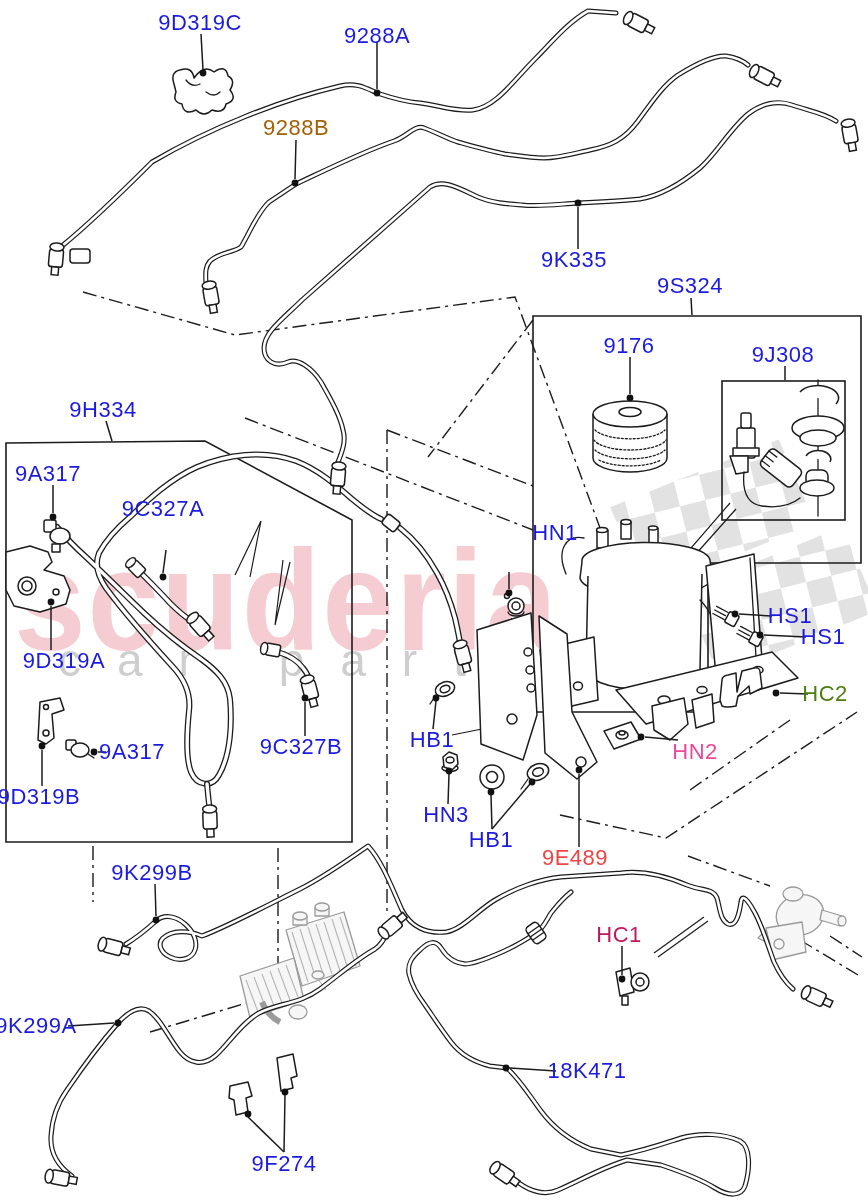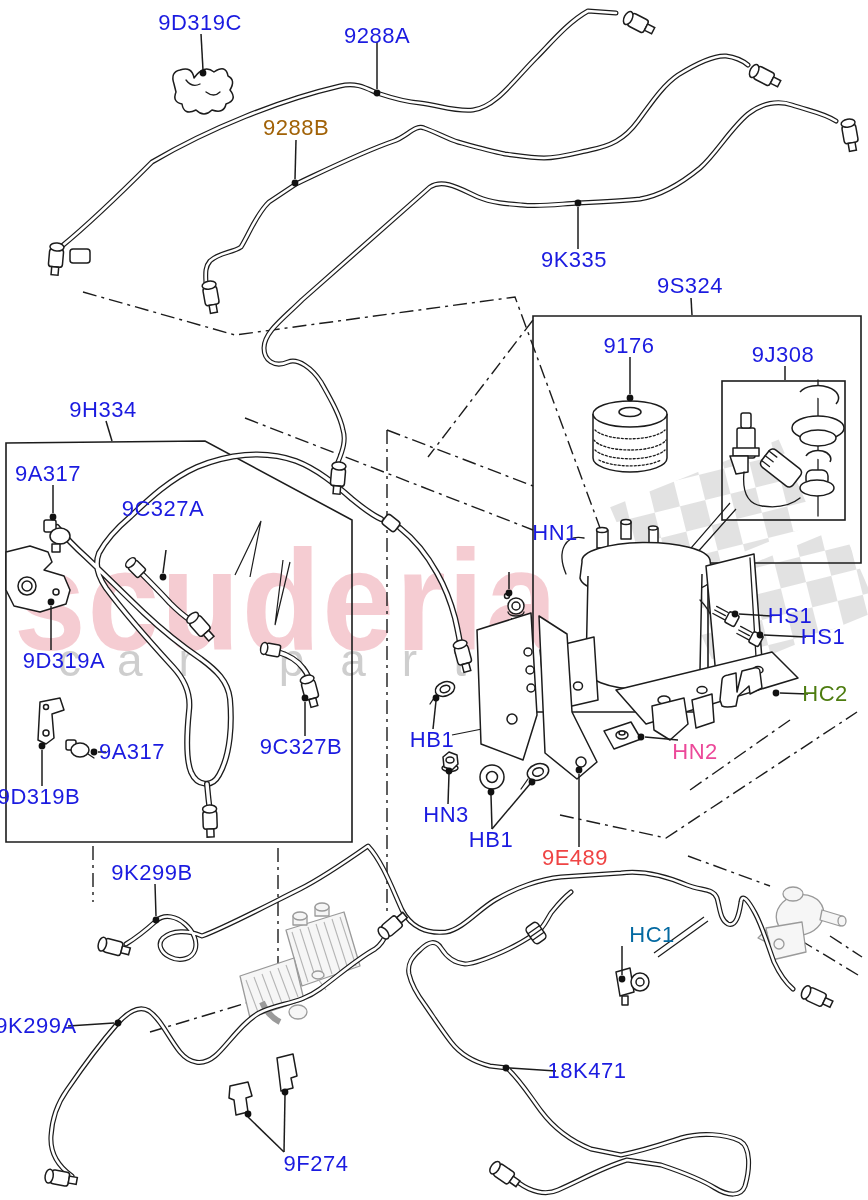--- a/index.html
+++ b/index.html
@@ -459,18 +459,18 @@
       <div class="part-label" style="left: 825px; top: 694px; color: #4d7c0f;">HC2</div>
       <div class="part-label" style="left: 301px; top: 747px; color: rgb(27, 27, 224);">9C327B</div>
       <div class="part-label" style="left: 132px; top: 752px; color: rgb(27, 27, 224);">9A317</div>
       <div class="part-label" style="left: 695px; top: 740px; color: #ec4899; margin-top: 12px;">HN2</div>
       <div class="part-label" style="left: 432px; top: 740px; color: rgb(27, 27, 224);">HB1</div>
       <div class="part-label" style="left: 39px; top: 797px; color: rgb(27, 27, 224);">9D319B</div>
       <div class="part-label" style="left: 446px; top: 815px; color: rgb(27, 27, 224);">HN3</div>
       <div class="part-label" style="left: 491px; top: 840px; color: rgb(27, 27, 224);">HB1</div>
       <div class="part-label" style="left: 575px; top: 858px; color: #ef4444; text-align: right;">9E489</div>
       <div class="part-label" style="left: 152px; top: 873px; color: rgb(27, 27, 224);">9K299B</div>
-      <div class="part-label" style="left: 619px; top: 935px; color: #0369a1; margin-left: 33px;">HC1</div>
+      <div class="part-label" style="left: 619px; top: 935px; color: #be185d;">HC1</div>
       <div class="part-label" style="left: 36px; top: 1026px; color: rgb(27, 27, 224);">9K299A</div>
       <div class="part-label" style="left: 587px; top: 1071px; color: rgb(27, 27, 224);">18K471</div>
-      <div class="part-label" style="left: 284px; top: 1164px; color: rgb(27, 27, 224); margin-left: 32px;">9F274</div>
+      <div class="part-label" style="left: 284px; top: 1164px; color: rgb(27, 27, 224);">9F274</div>
     </div>
 </div>
 
 </body></html>

